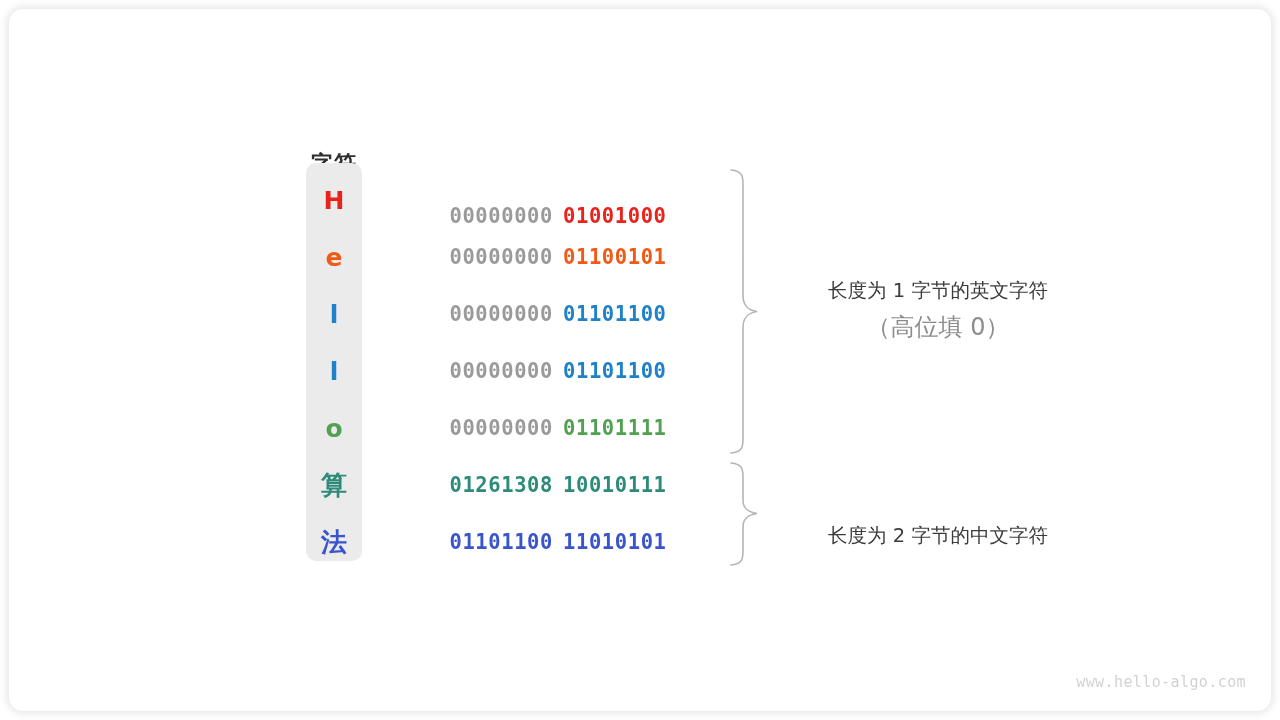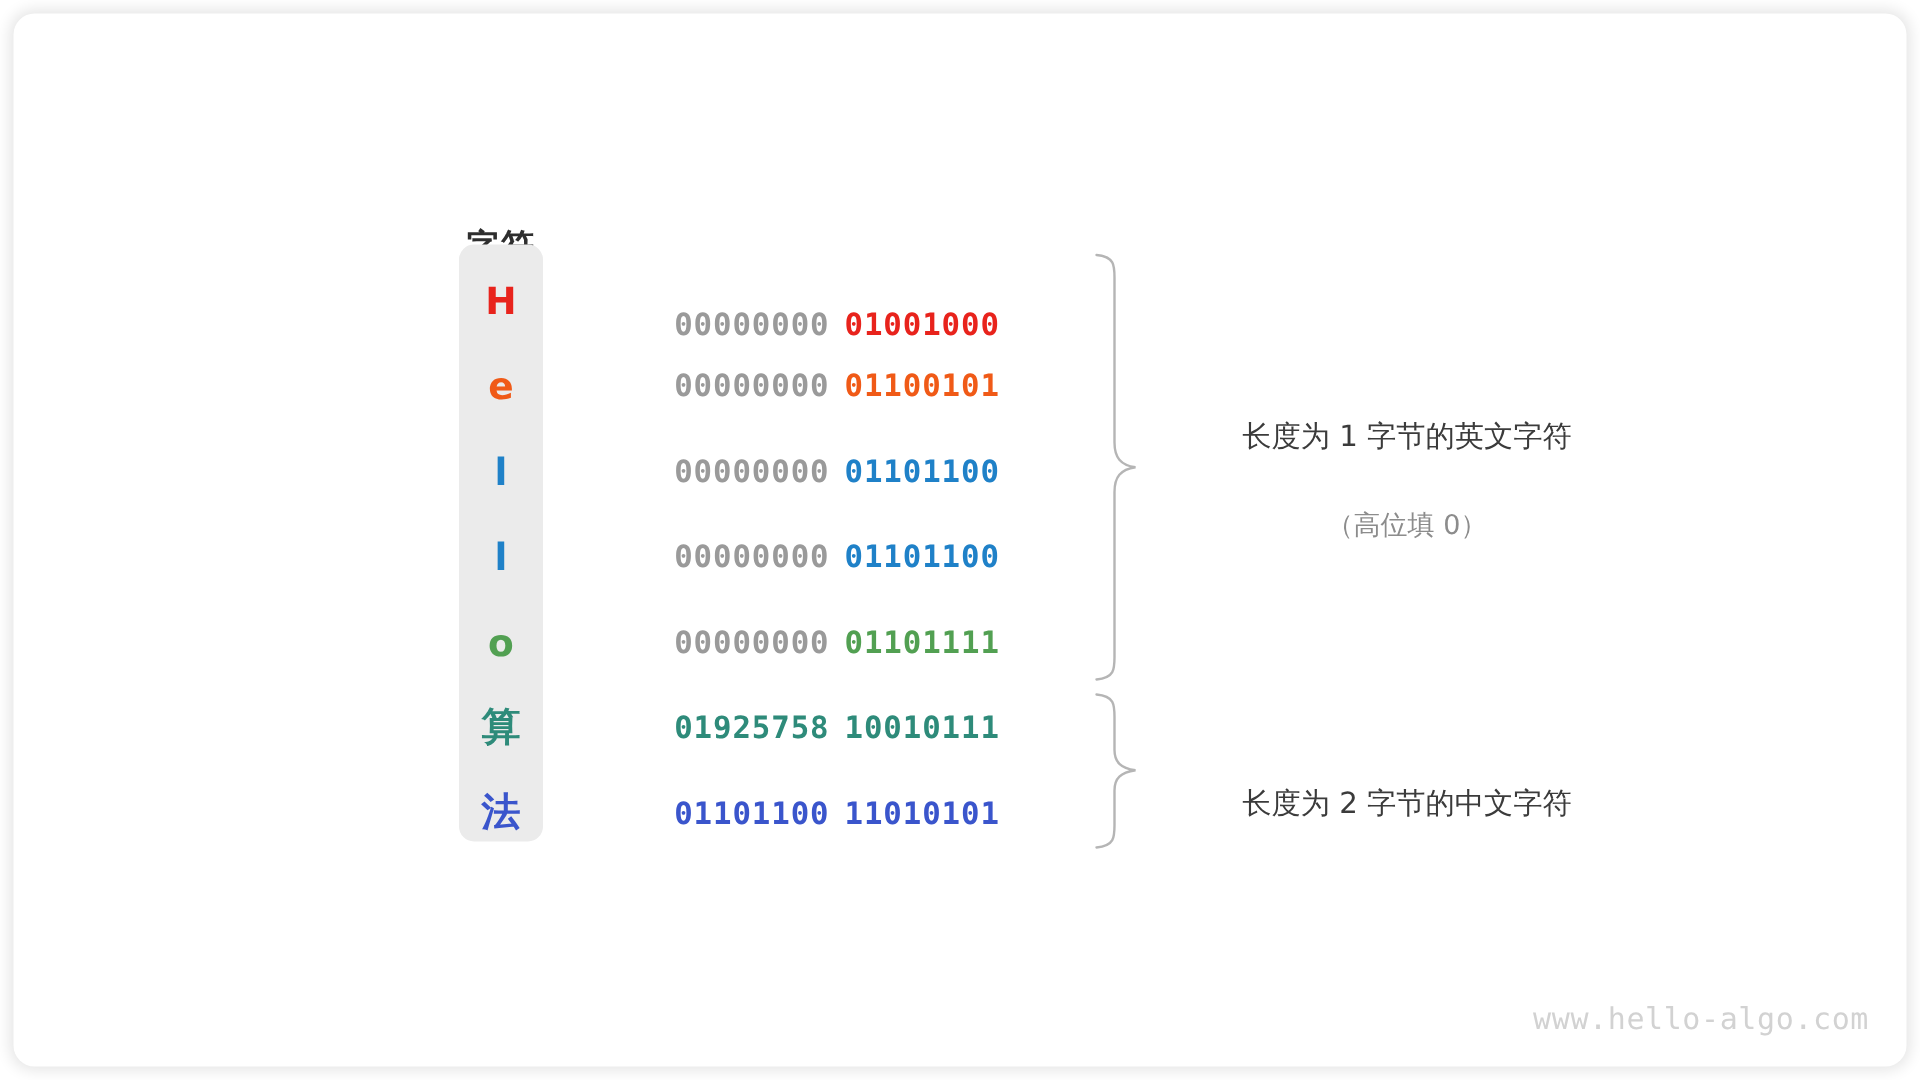--- a/index.html
+++ b/index.html
@@ -122,34 +122,33 @@
     position: absolute;
     color: #3b3b3b;
     font-size: 19.5px;
     line-height: 36px;
     text-align: center;
     white-space: nowrap;
   }
   .annotation .sub {
     display: block;
     color: #8c8c8c;
-    font-size: 18px;
-    margin-top: 24px;
+    font-size: 24px;
   }
   #annotation-1 { left: 764px; top: 264px; width: 330px; }
   #annotation-2 { left: 764px; top: 509px; width: 330px; }
 
   
   #watermark {
     position: absolute;
     right: 25px;
     bottom: 20px;
     color: #d2d2d2;
     font-family: "DejaVu Sans Mono", "Liberation Mono", monospace;
-    font-size: 20px;
+    font-size: 15px;
     letter-spacing: 0.4px;
     white-space: nowrap;
   }
 </style>
 </head>
 <body>
 
 <div id="card">
   <div id="stage">
 
@@ -162,21 +161,21 @@
         <div class="bin-row" style="top: 179px;"><span class="bin-hi">00000000</span><span class="bin-gap"></span><span style="color: rgb(232, 35, 28);">01001000</span></div>
         <div class="char-cell" style="top: 220px; color: rgb(240, 90, 23);">e</div>
         <div class="bin-row" style="top: 220px;"><span class="bin-hi">00000000</span><span class="bin-gap"></span><span style="color: rgb(240, 90, 23);">01100101</span></div>
         <div class="char-cell" style="top: 277px; color: rgb(31, 129, 200);">l</div>
         <div class="bin-row" style="top: 277px;"><span class="bin-hi">00000000</span><span class="bin-gap"></span><span style="color: rgb(31, 129, 200);">01101100</span></div>
         <div class="char-cell" style="top: 334px; color: rgb(31, 129, 200);">l</div>
         <div class="bin-row" style="top: 334px;"><span class="bin-hi">00000000</span><span class="bin-gap"></span><span style="color: rgb(31, 129, 200);">01101100</span></div>
         <div class="char-cell" style="top: 391px; color: rgb(82, 160, 82);">o</div>
         <div class="bin-row" style="top: 391px;"><span class="bin-hi">00000000</span><span class="bin-gap"></span><span style="color: rgb(82, 160, 82);">01101111</span></div>
         <div class="char-cell cjk" style="top: 448px; color: rgb(46, 139, 122);">算</div>
-        <div class="bin-row" style="top: 448px;"><span style="color: rgb(46, 139, 122);">01925758</span><span class="bin-gap"></span><span style="color: rgb(46, 139, 122);">10010111</span></div>
+        <div class="bin-row" style="top: 448px;"><span style="color: rgb(46, 139, 122);">01261308</span><span class="bin-gap"></span><span style="color: rgb(46, 139, 122);">10010111</span></div>
         <div class="char-cell cjk" style="top: 505px; color: rgb(58, 85, 204);">法</div>
         <div class="bin-row" style="top: 505px;"><span style="color: rgb(58, 85, 204);">01101100</span><span class="bin-gap"></span><span style="color: rgb(58, 85, 204);">11010101</span></div>
       </div>
 
     <svg class="brace-svg" id="brace-1" style="left:718px; top:160px;" width="34" height="285" viewBox="0 0 34 285">
       <path class="brace-path" d="M 4 1 C 16 2 16 8 16 16 L 16 126 C 16 136 20 141 30 142.5
                                   C 20 144 16 149 16 159 L 16 269 C 16 277 16 283 4 284"></path>
     </svg>
 
     <svg class="brace-svg" id="brace-2" style="left:718px; top:453px;" width="34" height="104" viewBox="0 0 34 104">

